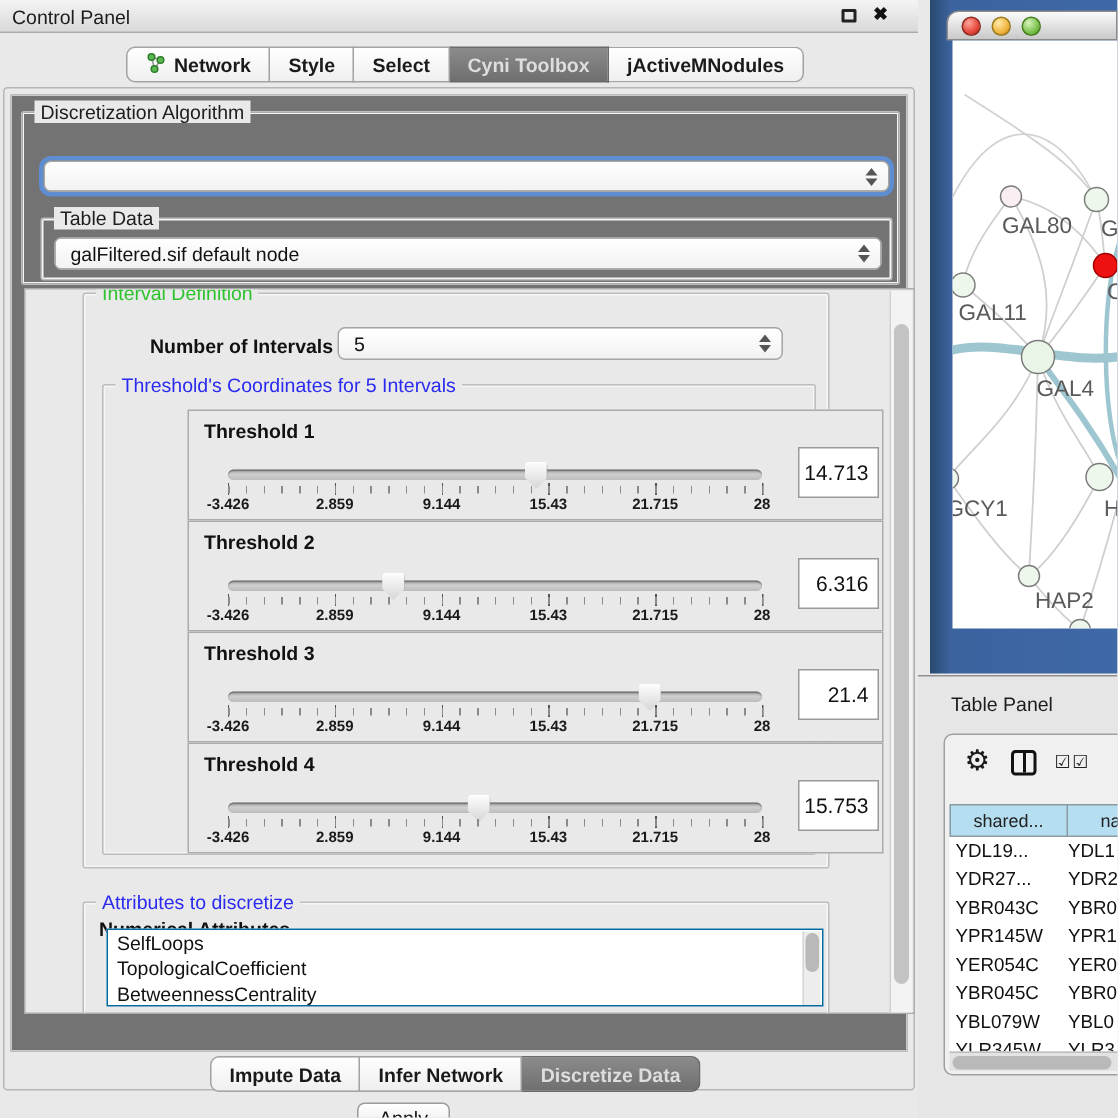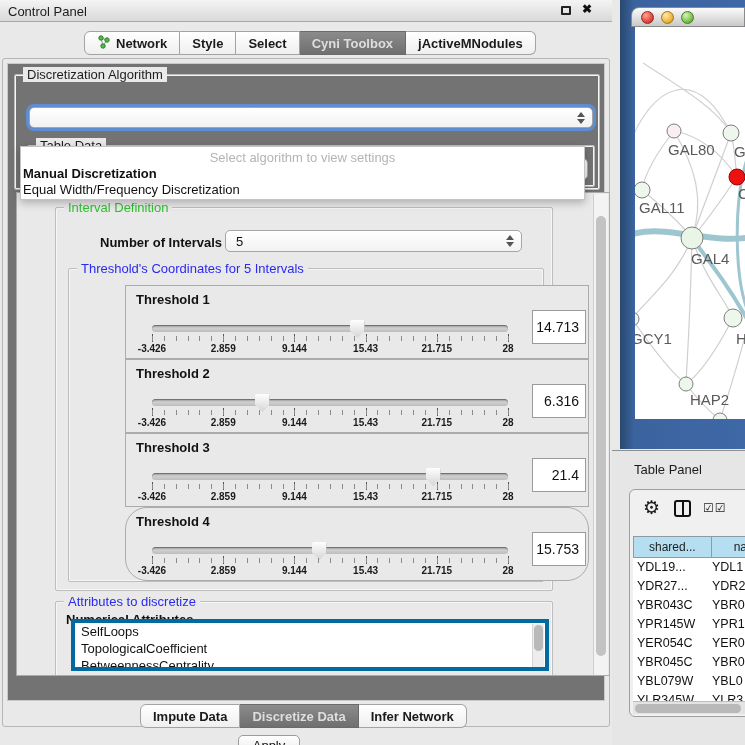--- a/index.html
+++ b/index.html
@@ -71,21 +71,21 @@
     background:repeating-linear-gradient(90deg,#8a8a8a 0 1px,transparent 1px 11.866px); }
   .th-ticks-major { position:absolute; left:26px; top:48px; width:357px; height:8px;
     background:repeating-linear-gradient(90deg,#555 0 1px,transparent 1px 71.2px); }
   .th-scale { position:absolute; left:26px; top:57px; width:356px; height:12px; }
   .th-scale span { position:absolute; transform:translateX(-50%); font-size:10px; font-weight:bold; color:#1a1a1a; }
   .th-value { position:absolute; left:406px; top:24px; width:54px; height:34px; background:#fff;
     border:1px solid #9a9a9a; font-size:14px; color:#111; text-align:right; line-height:32px; padding-right:6px; }
 
   
   .attr-list { position:absolute; left:54px; top:426px; width:478px; height:52px; background:#fff;
-    border:4px solid #0369a1; overflow:hidden; }
+    border:1px solid #0369a1; overflow:hidden; }
   .attr-item { font-size:13px; color:#111; height:17px; line-height:17px; padding-left:6px; white-space:nowrap; }
   .attr-scroll { position:absolute; right:1px; top:1px; width:12px; height:50px; background:#ededed; border-left:1px solid #d5d5d5; }
   .attr-scroll .thumb-v { position:absolute; left:1px; top:1px; width:9px; height:26px; border-radius:5px; background:#b9b9b9; }
 
   .apply-btn { position:absolute; left:230px; top:671px; width:62px; height:22px; border:1px solid #9c9c9c;
     border-radius:5px; background:linear-gradient(#ffffff,#e6e6e6); font-size:13px; color:#111;
     text-align:center; line-height:20px; }
 
   
   .desktop { position:absolute; left:620px; top:0; width:125px; height:449px;
@@ -181,32 +181,24 @@
 
         <div class="groupbox" style="left:12px; top:70px; width:568px; height:42px;">
           <span class="grouptitle gt-dark">Table Data</span>
           <div class="combo" style="left:8px; top:12px; width:552px; height:22px;">
             <span>galFiltered.sif default node</span>
             <span class="arrows"></span>
           </div>
         </div>
       </div>
 
-      <div class="popup">
-        <span class="prompt">Select algorithm to view settings</span>
-
-          <span class="item bold">Manual Discretization</span>
-
-          <span class="item">Equal Width/Frequency Discretization</span>
-
-      </div>
 
       <div class="scrollpane">
 
-        <div class="groupbox" style="left:38px; top:14px; width:498px; height:384px;">
+        <div class="groupbox" style="left:38px; top:2px; width:498px; height:384px;">
           <span class="grouptitle gt-green">Interval Definition</span>
 
           <span style="position:absolute; left:44px; top:27px; font-size:13px; font-weight:bold; color:#111;">Number of Intervals</span>
           <div class="combo" style="left:169px; top:22px; width:297px; height:22px;">
             <span>5</span>
             <span class="arrows"></span>
           </div>
 
           <div class="groupbox" style="left:12px; top:60px; width:476px; height:314px;">
             <span class="grouptitle gt-blue">Threshold's Coordinates for 5 Intervals</span>
@@ -281,21 +273,21 @@
                       <span style="left: 60%;">15.43</span>
 
                       <span style="left: 80%;">21.715</span>
 
                       <span style="left: 100%;">28</span>
 
                   </div>
                   <div class="th-value">21.4</div>
                 </div>
 
-                <div class="th-panel" style="top: 238px; border-radius: 22px;">
+                <div class="th-panel" style="top: 238px;">
                   <span class="th-name">Threshold 4</span>
                   <div class="th-track">
                     <div class="th-thumb" style="left: 46.9993%;"></div>
                   </div>
                   <div class="th-ticks-major"></div>
                   <div class="th-ticks-minor"></div>
                   <div class="th-scale">
 
                       <span style="left: 0%;">-3.426</span>
 
@@ -342,26 +334,26 @@
       <div class="apply-btn">Apply</div>
     </div>
   </div>
 
   <div class="seg-row" id="bottom-tabs">
 
       <div class="seg">
         <span>Impute Data</span>
       </div>
 
+      <div class="seg">
+        <span>Infer Network</span>
+      </div>
+
       <div class="seg selected">
         <span>Discretize Data</span>
-      </div>
-
-      <div class="seg">
-        <span>Infer Network</span>
       </div>
 
   </div>
 
   <div class="desktop">
     <div class="mac-titlebar">
       <span class="light red"></span>
       <span class="light yellow"></span>
       <span class="light green"></span>
     </div>

